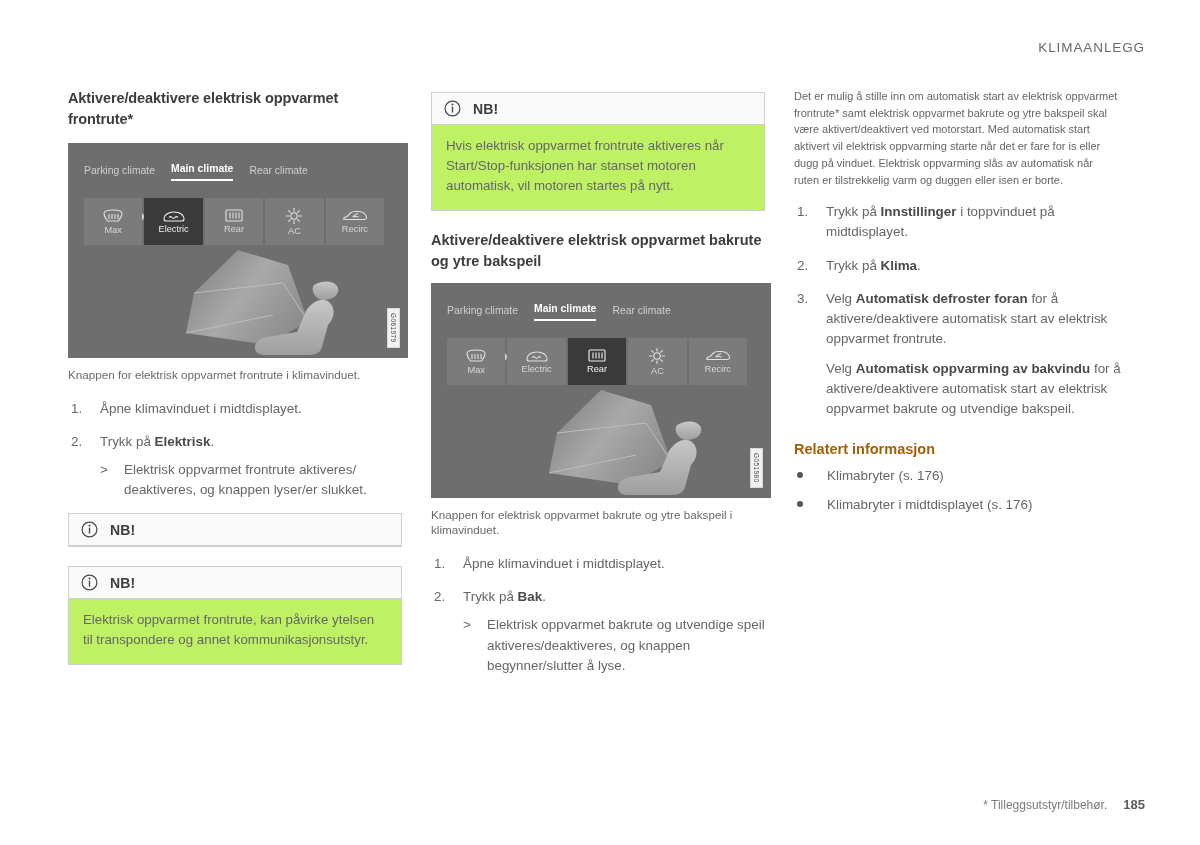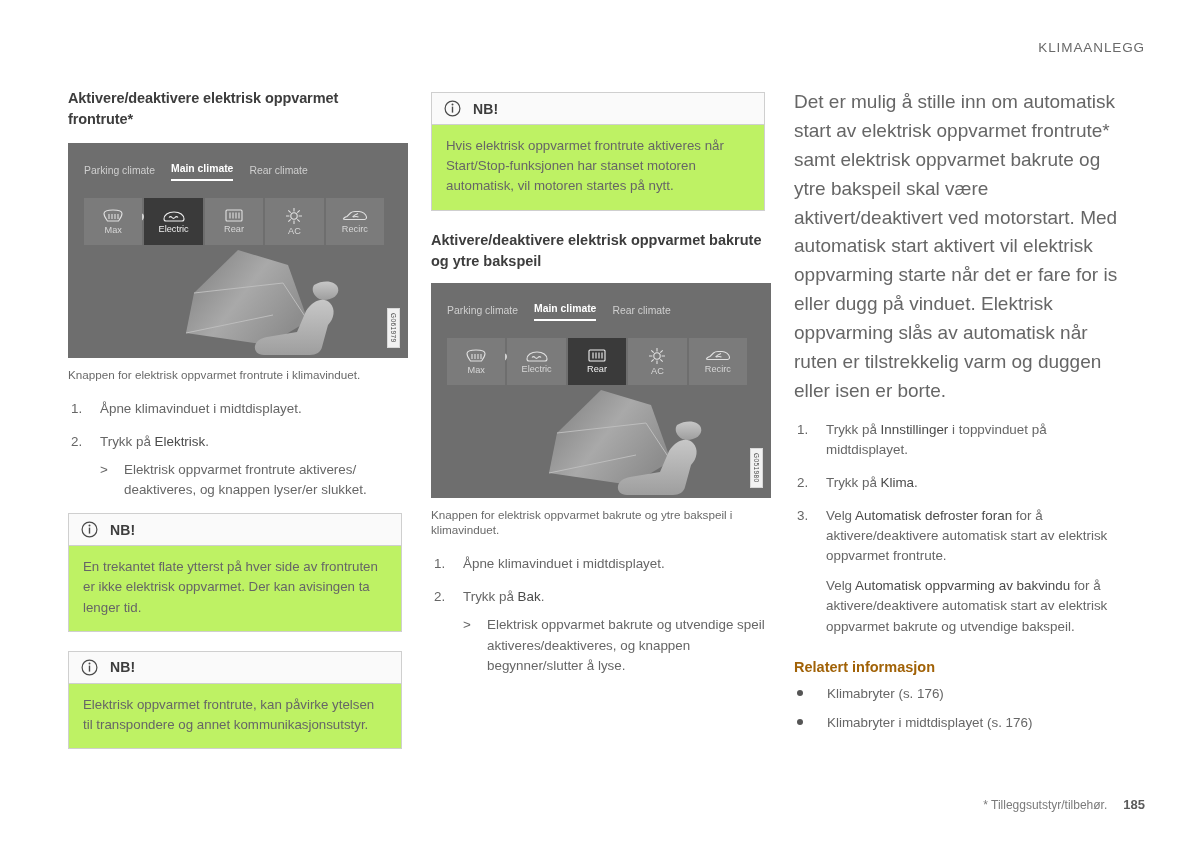--- a/index.html
+++ b/index.html
@@ -38,21 +38,21 @@
 
   h2.sec {
     font-size:14.5px; font-weight:700; color:#3d3d3d;
     line-height:1.45; margin:0 0 13px 0; letter-spacing:-0.1px;
   }
   h3.sub {
     font-size:14.5px; font-weight:700; color:#3d3d3d;
     line-height:1.45; margin:0 0 11px 0;
   }
   p.body {
-    font-size:19px; line-height:1.52; color:#666; margin:0 8px 10px 0;
+    font-size:11px; line-height:1.52; color:#666; margin:0 8px 10px 0;
   }
 
   
   .climate {
     width:340px; height:215px;
     background:#6e6e6e; position:relative; overflow:hidden;
     margin-bottom:9px;
   }
   .climate .tabs {
     display:flex; align-items:flex-end; gap:16px;
@@ -108,21 +108,21 @@
   }
   ol.steps > li > .num {
     position:absolute; left:3px; top:0; color:#666; font-size:13.4px;
   }
   .sub-note {
     position:relative; padding-left:24px; margin-top:8px;
     font-size:13.4px; line-height:1.5; color:#666;
   }
   .sub-note > .gt { position:absolute; left:0px; top:0; }
   .extra-para { margin-top:10px; font-size:13.4px; line-height:1.5; color:#666; }
-  b, .b { font-weight:400; color:#4a4a4a; }
+  b, .b { font-weight:700; color:#4a4a4a; }
 
   
   .note {
     border:1px solid #cfcfcf; margin:6px 0 19px 0; background:#bef264;
   }
   .note .note-hd {
     display:flex; align-items:center; gap:12px;
     padding:7px 12px; border-bottom:1px solid #cfcfcf;
     background:#fafafa;
   }
@@ -269,21 +269,20 @@
 
     <div class="note">
       <div class="note-hd">
         <svg width="17" height="17" viewBox="0 0 17 17">
           <circle cx="8.5" cy="8.5" r="7.4" fill="none" stroke="#4a4a4a" stroke-width="1.2"></circle>
           <circle cx="8.5" cy="4.6" r="1" fill="#4a4a4a"></circle>
           <rect x="7.8" y="6.6" width="1.4" height="6" fill="#4a4a4a"></rect>
         </svg>
         <span class="ttl">NB!</span>
       </div>
-      <div class="note-bd">En trekantet flate ytterst på hver side av frontruten er ikke elektrisk oppvarmet. Der kan avisingen ta lenger tid.</div>
     </div>
 
     <div class="note">
       <div class="note-hd">
         <svg width="17" height="17" viewBox="0 0 17 17">
           <circle cx="8.5" cy="8.5" r="7.4" fill="none" stroke="#4a4a4a" stroke-width="1.2"></circle>
           <circle cx="8.5" cy="4.6" r="1" fill="#4a4a4a"></circle>
           <rect x="7.8" y="6.6" width="1.4" height="6" fill="#4a4a4a"></rect>
         </svg>
         <span class="ttl">NB!</span>

